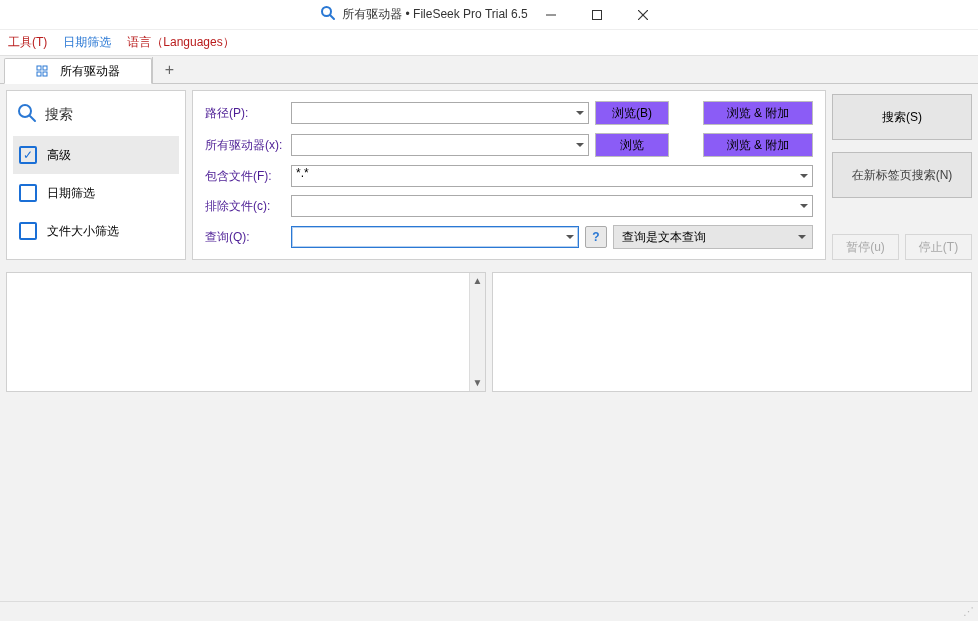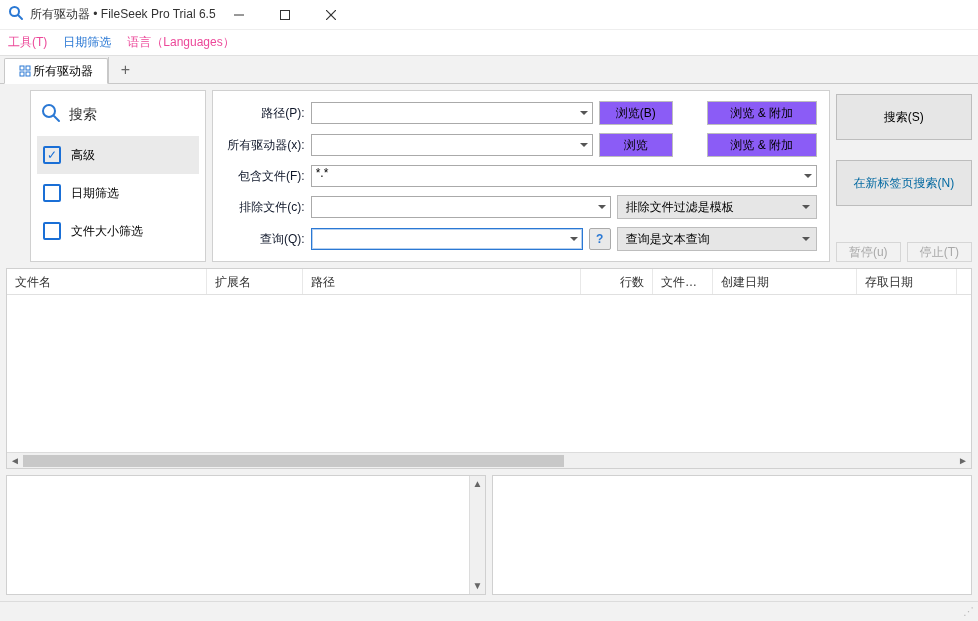--- a/index.html
+++ b/index.html
@@ -1,65 +1,65 @@
 <!DOCTYPE html>
 <html><head>
 <meta charset="utf-8">
 <style>
 * { box-sizing: border-box; margin: 0; padding: 0; font-family: "Microsoft YaHei", "Segoe UI", Tahoma, sans-serif; font-size: 12px; }
 html, body { width: 978px; height: 621px; overflow: hidden; background: #fff; }
 
 
-.titlebar { height: 30px; display: flex; align-items: center; justify-content: flex-start; padding: 0 0 0 8px; background:#fff; border-bottom: 1px solid #eee;}
+.titlebar { height: 30px; display: flex; align-items: center; justify-content: center; padding: 0 0 0 8px; background:#fff; border-bottom: 1px solid #eee;}
 .titlebar-left { display:flex; align-items:center; gap:6px;}
 .titlebar-title { color:#333; }
 .win-controls { display:flex; height:100%; }
 .win-btn { width:46px; display:flex; align-items:center; justify-content:center; font-size:14px; color:#333; }
 
 
 .menubar { height:26px; display:flex; align-items:center; padding:0 8px; gap:16px; border-bottom:1px solid #e0e0e0; background:#fff;}
-.menu-item { color:#ec4899; cursor:default; }
+.menu-item { color:#b91c1c; cursor:default; }
 .menu-item.active { color:#2a78d4; }
 
 
 .tabstrip { height:28px; display:flex; align-items:flex-end; background:#f2f2f2; border-bottom:1px solid #c8c8c8; padding-left:4px;}
-.tab { height:26px; display:flex; align-items:center; gap:2px; padding:0 14px; background:#fff; border:1px solid #c8c8c8; border-bottom:1px solid #fff; margin-bottom:-1px; border-radius:2px 2px 0 0;}
+.tab { height:26px; display:flex; align-items:center; gap:12px; padding:0 31px; background:#fff; border:1px solid #c8c8c8; border-bottom:1px solid #fff; margin-bottom:-1px; border-radius:2px 2px 0 0;}
 .tab-add { width:34px; display:flex; align-items:center; justify-content:center; color:#666; font-size:16px; border-left:1px solid #c8c8c8; height:26px; background:#f2f2f2;}
 .tab-icon svg { display:block; }
 
 
 .workarea { height: calc(621px - 30px - 26px - 28px - 20px); display:flex; flex-direction:column; background:#f2f2f2;}
 .upper { display:flex; padding:6px; gap:6px;}
-.sidebar { width:180px; background:#fff; border:1px solid #d0d0d0; padding:6px; display:flex; flex-direction:column;margin-left:24px;}
+.sidebar { width:180px; background:#fff; border:1px solid #d0d0d0; padding:6px; display:flex; flex-direction:column;}
 .sidebar-header { display:flex; align-items:center; gap:8px; padding:6px 4px 10px 4px; border-bottom:0;}
 .sidebar-header .title { font-size:14px; color:#333;}
 .filter-item { display:flex; align-items:center; gap:10px; padding:10px 6px; background:#fff; }
 .filter-item.selected { background:#eaeaea;}
 .chk { width:18px; height:18px; border:2px solid #1a6fd6; border-radius:2px; display:flex; align-items:center; justify-content:center; color:#1a6fd6; font-size:12px; }
 .chk.unchecked { color:transparent; }
 
 .form-panel { flex:1; background:#fff; border:1px solid #d0d0d0; padding:10px 12px; display:flex; flex-direction:column; gap:8px;}
 .form-row { display:flex; align-items:center; gap:6px;}
-.form-label { width:80px; text-align:right; color:#0f172a; white-space:nowrap;}
+.form-label { width:80px; color:#4c1d95; white-space:nowrap;}
 .combo { flex:1; height:22px; border:1px solid #aaa; background:#fff; padding:0 18px 0 4px; position:relative; }
 .combo::after { content:""; position:absolute; right:4px; top:50%; margin-top:-2px; border:4px solid transparent; border-top-color:#555;}
 .combo.highlight { border-color:#2a78d4; box-shadow:0 0 0 1px rgba(42,120,212,.35) inset;}
 .small-combo { width:282px; }
 .wide-combo { width:282px; }
 .helpbtn { width:22px; height:22px; border:1px solid #aaa; display:flex; align-items:center; justify-content:center; background:#e9e9e9; color:#2a78d4; font-weight:bold; border-radius:2px;}
 .graybtn { height:24px; background:#8b5cf6; border:1px solid #bdbdbd; padding:0 10px; display:flex; align-items:center; justify-content:center; min-width:74px;}
 .graybtn.wide { min-width:110px;margin-left:28px;}
 .dropdown { height:24px; background:#e6e6e6; border:1px solid #bdbdbd; padding:0 20px 0 8px; position:relative; min-width:200px; display:flex; align-items:center;}
 .dropdown::after { content:""; position:absolute; right:6px; top:50%; margin-top:-2px; border:4px solid transparent; border-top-color:#555;}
 
 .action-panel { width:140px; display:flex; flex-direction:column; gap:12px; padding-top:4px;}
 .bigbtn { height:46px; background:#e6e6e6; border:1px solid #bdbdbd; display:flex; align-items:center; justify-content:center;}
-.bigbtn.primary { color:#0369a1;margin-top:8px;}
+.bigbtn.primary { color:#404040;}
 .dualrow { display:flex; gap:6px;}
-.smallbtn { flex:1; height:20px; background:#f2f2f2; border:1px solid #d6d6d6; color:#a8a8a8; display:flex; align-items:center; justify-content:center;}
+.smallbtn { flex:1; height:26px; background:#f2f2f2; border:1px solid #d6d6d6; color:#a8a8a8; display:flex; align-items:center; justify-content:center;}
 
 
 .results { flex:1; background:#fff; border:1px solid #d0d0d0; margin:0 6px; display:flex; flex-direction:column; min-height:0;}
 .grid-header { display:flex; height:26px; background:#fff; border-bottom:1px solid #e0e0e0;}
 .grid-col { padding:5px 8px; border-right:1px solid #e8e8e8; color:#333; overflow:hidden; text-overflow:ellipsis; white-space:nowrap;}
 .grid-body { flex:1; overflow:auto; }
 .hscroll { height:16px; display:flex; align-items:center; background:#f0f0f0; border-top:1px solid #dcdcdc;}
 .hscroll .arrow { width:16px; text-align:center; color:#666; font-size:10px;}
 .hscroll .track { flex:1; height:12px; background:#f0f0f0; position:relative;}
 .hscroll .thumb { position:absolute; left:0; width:58%; height:100%; background:#c8c8c8;}
@@ -171,60 +171,40 @@
         <div class="graybtn">浏览</div>
         <div class="graybtn wide">浏览 &amp; 附加</div>
       </div>
       <div class="form-row">
         <span class="form-label">包含文件(F):</span>
         <div class="combo wide-combo">*.*</div>
       </div>
       <div class="form-row">
         <span class="form-label">排除文件(c):</span>
         <div class="combo wide-combo"></div>
-        <div class="dropdown">排除文件过滤是模板</div>
       </div>
       <div class="form-row">
         <span class="form-label">查询(Q):</span>
         <div class="combo small-combo highlight" style="width:238px"></div>
         <div class="helpbtn">?</div>
         <div class="dropdown">查询是文本查询</div>
       </div>
     </div>
 
     <div class="action-panel">
       <div class="bigbtn">搜索(S)</div>
       <div class="bigbtn primary">在新标签页搜索(N)</div>
       <div style="flex:1"></div>
       <div class="dualrow">
         <div class="smallbtn">暂停(u)</div>
         <div class="smallbtn">停止(T)</div>
       </div>
     </div>
   </div>
 
-  <div class="results">
-    <div class="grid-header">
-      <div class="grid-col c-name">文件名</div>
-      <div class="grid-col c-ext">扩展名</div>
-      <div class="grid-col c-path">路径</div>
-      <div class="grid-col c-lines">行数</div>
-      <div class="grid-col c-size">文件大小</div>
-      <div class="grid-col c-created">创建日期</div>
-      <div class="grid-col c-accessed">存取日期</div>
-    </div>
-    <div class="grid-body"></div>
-    <div class="hscroll">
-      <div class="arrow">◄</div>
-      <div class="track">
-          <div class="thumb"></div>
-        </div>
-      <div class="arrow">►</div>
-    </div>
-  </div>
 
   <div class="preview-row">
     <div class="preview-pane">
       <div class="vscroll">
         <div class="arrow">▲</div>
         <div class="vtrack"></div>
         <div class="arrow">▼</div>
       </div>
     </div>
     <div class="preview-pane"></div>

